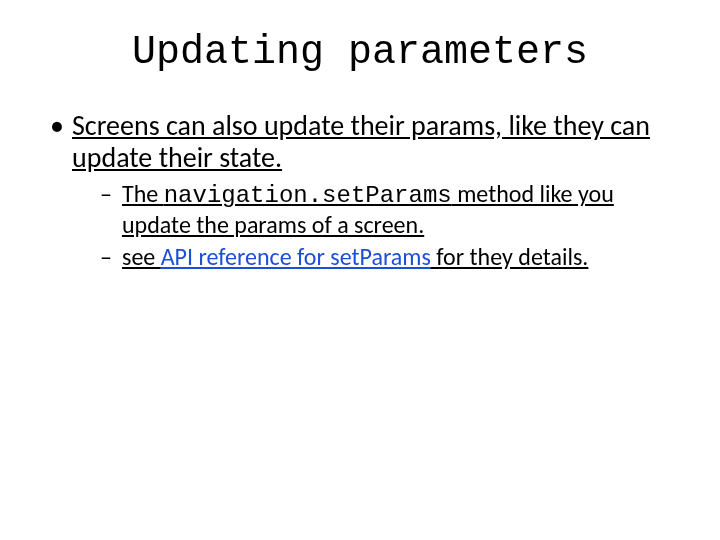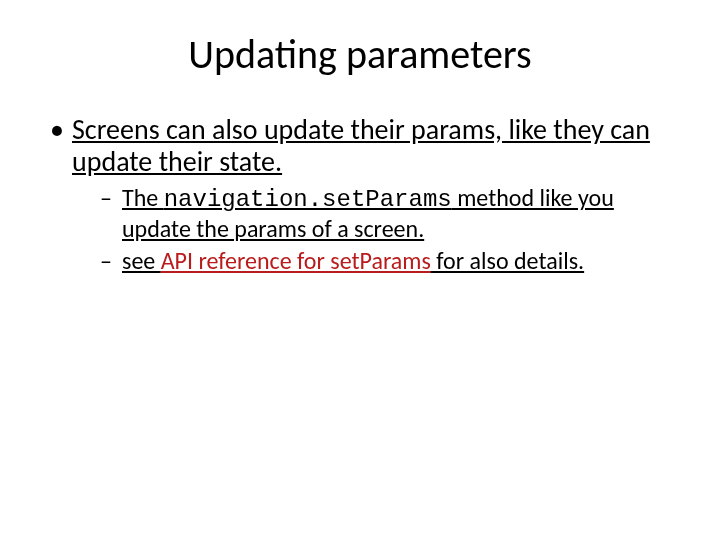--- a/index.html
+++ b/index.html
@@ -15,20 +15,21 @@
     box-sizing: border-box;
     width: 720px;
     height: 540px;
     padding: 20px 30px 0 30px;
   }
   .title {
     text-align: center;
     font-size: 40px;
     font-weight: 400;
     margin: 10px 0 35px 0;
+    font-family: Liberation Mono, monospace;
   }
   ul.level1 {
     margin: 0;
     padding: 0 10px 0 20px;
     list-style: none;
   }
   ul.level1 > li {
     position: relative;
     padding-left: 22px;
     font-size: 28px;
@@ -60,37 +61,37 @@
     position: absolute;
     left: 0;
     top: 0;
     font-size: 24px;
   }
   .code {
     font-family: "Courier New", Courier, monospace;
     text-align: right;
   }
   .link {
-    color: #b91c1c;
+    color: #1d4ed8;
     text-decoration: underline;
     cursor: pointer;
   }
 </style>
 </head>
 <body>
 
 <div class="slide">
   <h1 class="title">Updating parameters</h1>
 
   <ul class="level1">
     <li>
       <span>Screens can also update their params, like they can update their state.</span>
       <ul class="level2">
         <li>
           <span>The </span><span class="code">navigation.setParams</span><span> method like you update the params of a screen.</span>
         </li>
         <li>
-          <span>see </span><a class="link">API reference for setParams</a><span> for also details.</span>
+          <span>see </span><a class="link">API reference for setParams</a><span> for they details.</span>
         </li>
       </ul>
     </li>
   </ul>
 </div>
 
 </body></html>

